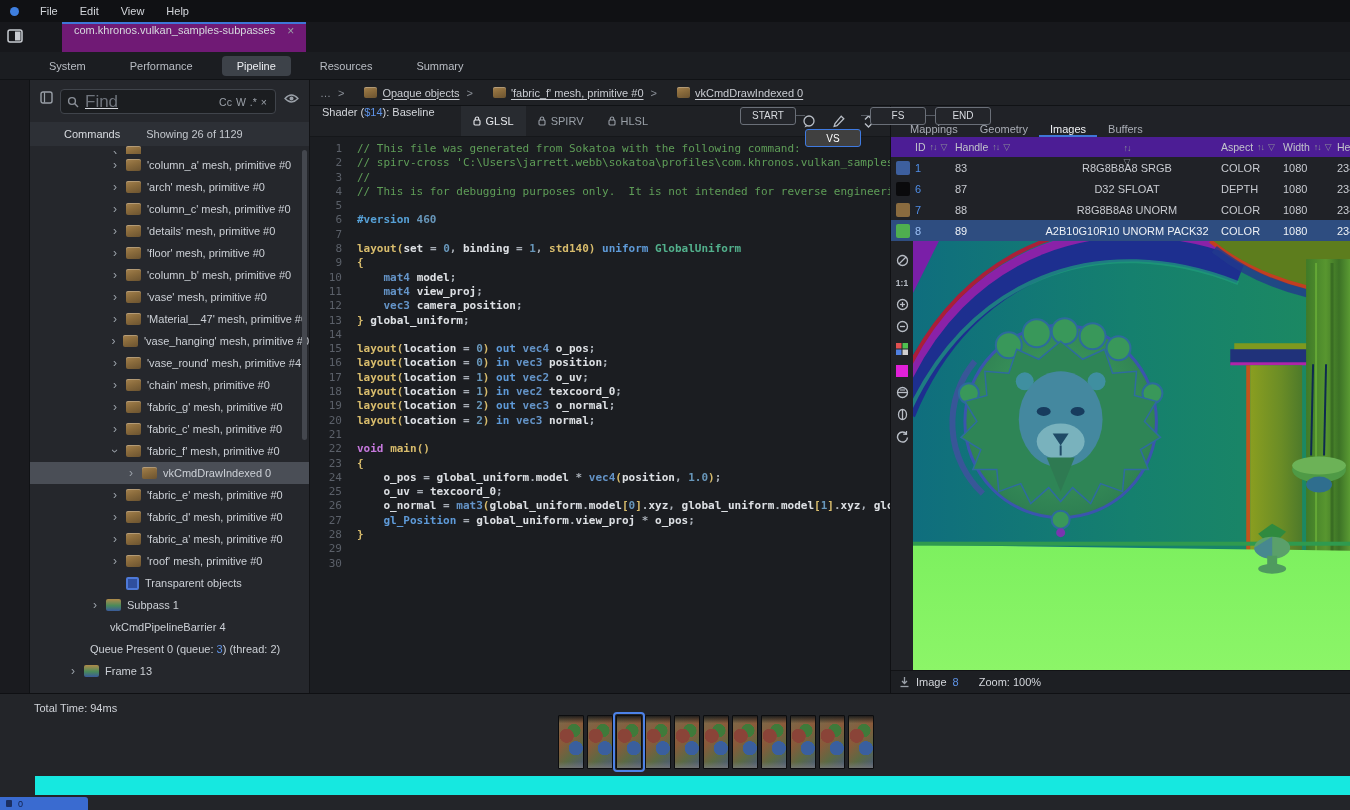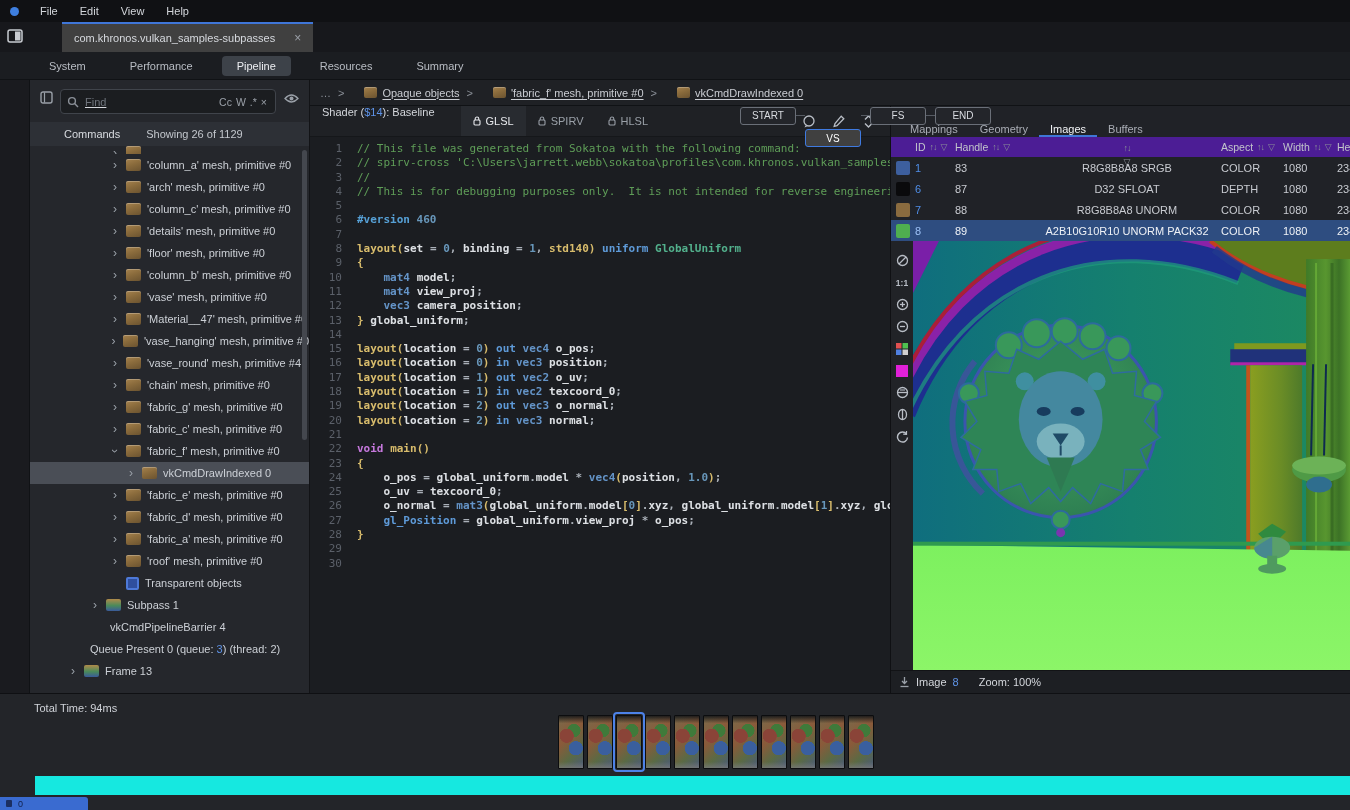--- a/index.html
+++ b/index.html
@@ -10,22 +10,22 @@
   #menubar { position:absolute; left:0; top:0; right:0; height:22px; background:#101114;
     display:flex; align-items:center; z-index:30; }
   #appdot { width:9px; height:9px; border-radius:50%; background:#3e7fe0; margin-left:10px; }
   #menus { display:flex; gap:4px; margin-left:12px; }
   #menus .menu { padding:2px 9px; color:#d3d6db; cursor:default; }
   #wintitle { position:absolute; left:50%; transform:translateX(-50%); color:#b8bbc1; font-size:10.5px; }
 
   
   #tabbar { position:absolute; left:0; top:22px; right:0; height:30px; background:#17181c; z-index:29; }
   #paneltoggle { position:absolute; left:7px; top:7px; width:16px; height:14px; }
-  #doctab { position:absolute; left:62px; top:0; height:30px; background:#404040;
-    border-top:2px solid #3f76d8; display:flex; align-items:center; gap:19px; padding:0 12px;
+  #doctab { position:absolute; left:62px; top:0; height:30px; background:#701a75;
+    border-top:2px solid #3f76d8; display:flex; gap:12px; padding:0 12px;
     color:#d6d9de; }
   #doctab .close { color:#9ba0a8; font-size:12px; }
 
   
   #navtabs { position:absolute; left:0; top:52px; right:0; height:28px; background:#1b1d21;
     display:flex; align-items:center; padding-left:34px; gap:14px; border-bottom:1px solid #101215; z-index:28;}
   #navtabs .ntab { padding:4px 15px; color:#b9bdc4; border-radius:4px; }
   #navtabs .ntab.active { background:#3d4249; color:#eceef2; }
 
   
@@ -34,21 +34,21 @@
   #gearicon { position:absolute; left:9px; bottom:17px; font-size:14px; color:#9aa0a8;
     font-family:"DejaVu Sans",sans-serif; }
 
   
   #sidebar { position:absolute; left:30px; top:80px; width:280px; height:613px; background:#25272c;
     border-right:1px solid #121316; }
   #sbbook { position:absolute; left:10px; top:11px; }
   #searchrow { position:absolute; left:30px; top:9px; width:216px; height:25px; background:#1b1d20;
     border:1px solid #40444b; border-radius:4px; display:flex; align-items:center; padding:0 6px; gap:6px; }
   #searchrow input { flex:1; min-width:20px; background:transparent; border:none; outline:none;
-    color:#d6d9de; font-family:"Liberation Sans",sans-serif; font-size:11px;text-decoration:underline; }
+    color:#d6d9de; font-family:"Liberation Sans",sans-serif; font-size:17px;text-decoration:underline; }
   #searchrow input::placeholder { color:#6f747c; }
   .sopt { color:#9aa0a8; font-size:10.5px; padding:1px 2px; }
   #eyebtn { position:absolute; right:10px; top:13px; }
   #sbheader { position:absolute; left:0; top:42px; right:0; height:24px; background:#2d3036;
     display:flex; align-items:center; padding-left:34px; gap:26px; color:#d8dbe0; z-index:5; }
   #sbheader .cnt { color:#c3c7cd; }
   #tree { position:absolute; left:0; top:66px; right:0; bottom:0; overflow:hidden; }
   .trow { height:22px; display:flex; align-items:center; gap:6px; color:#ccd0d6; white-space:nowrap; }
   .trow.clip { height:8px; overflow:hidden; align-items:flex-start; }
   .trow.selected { background:#4a4e56; }

